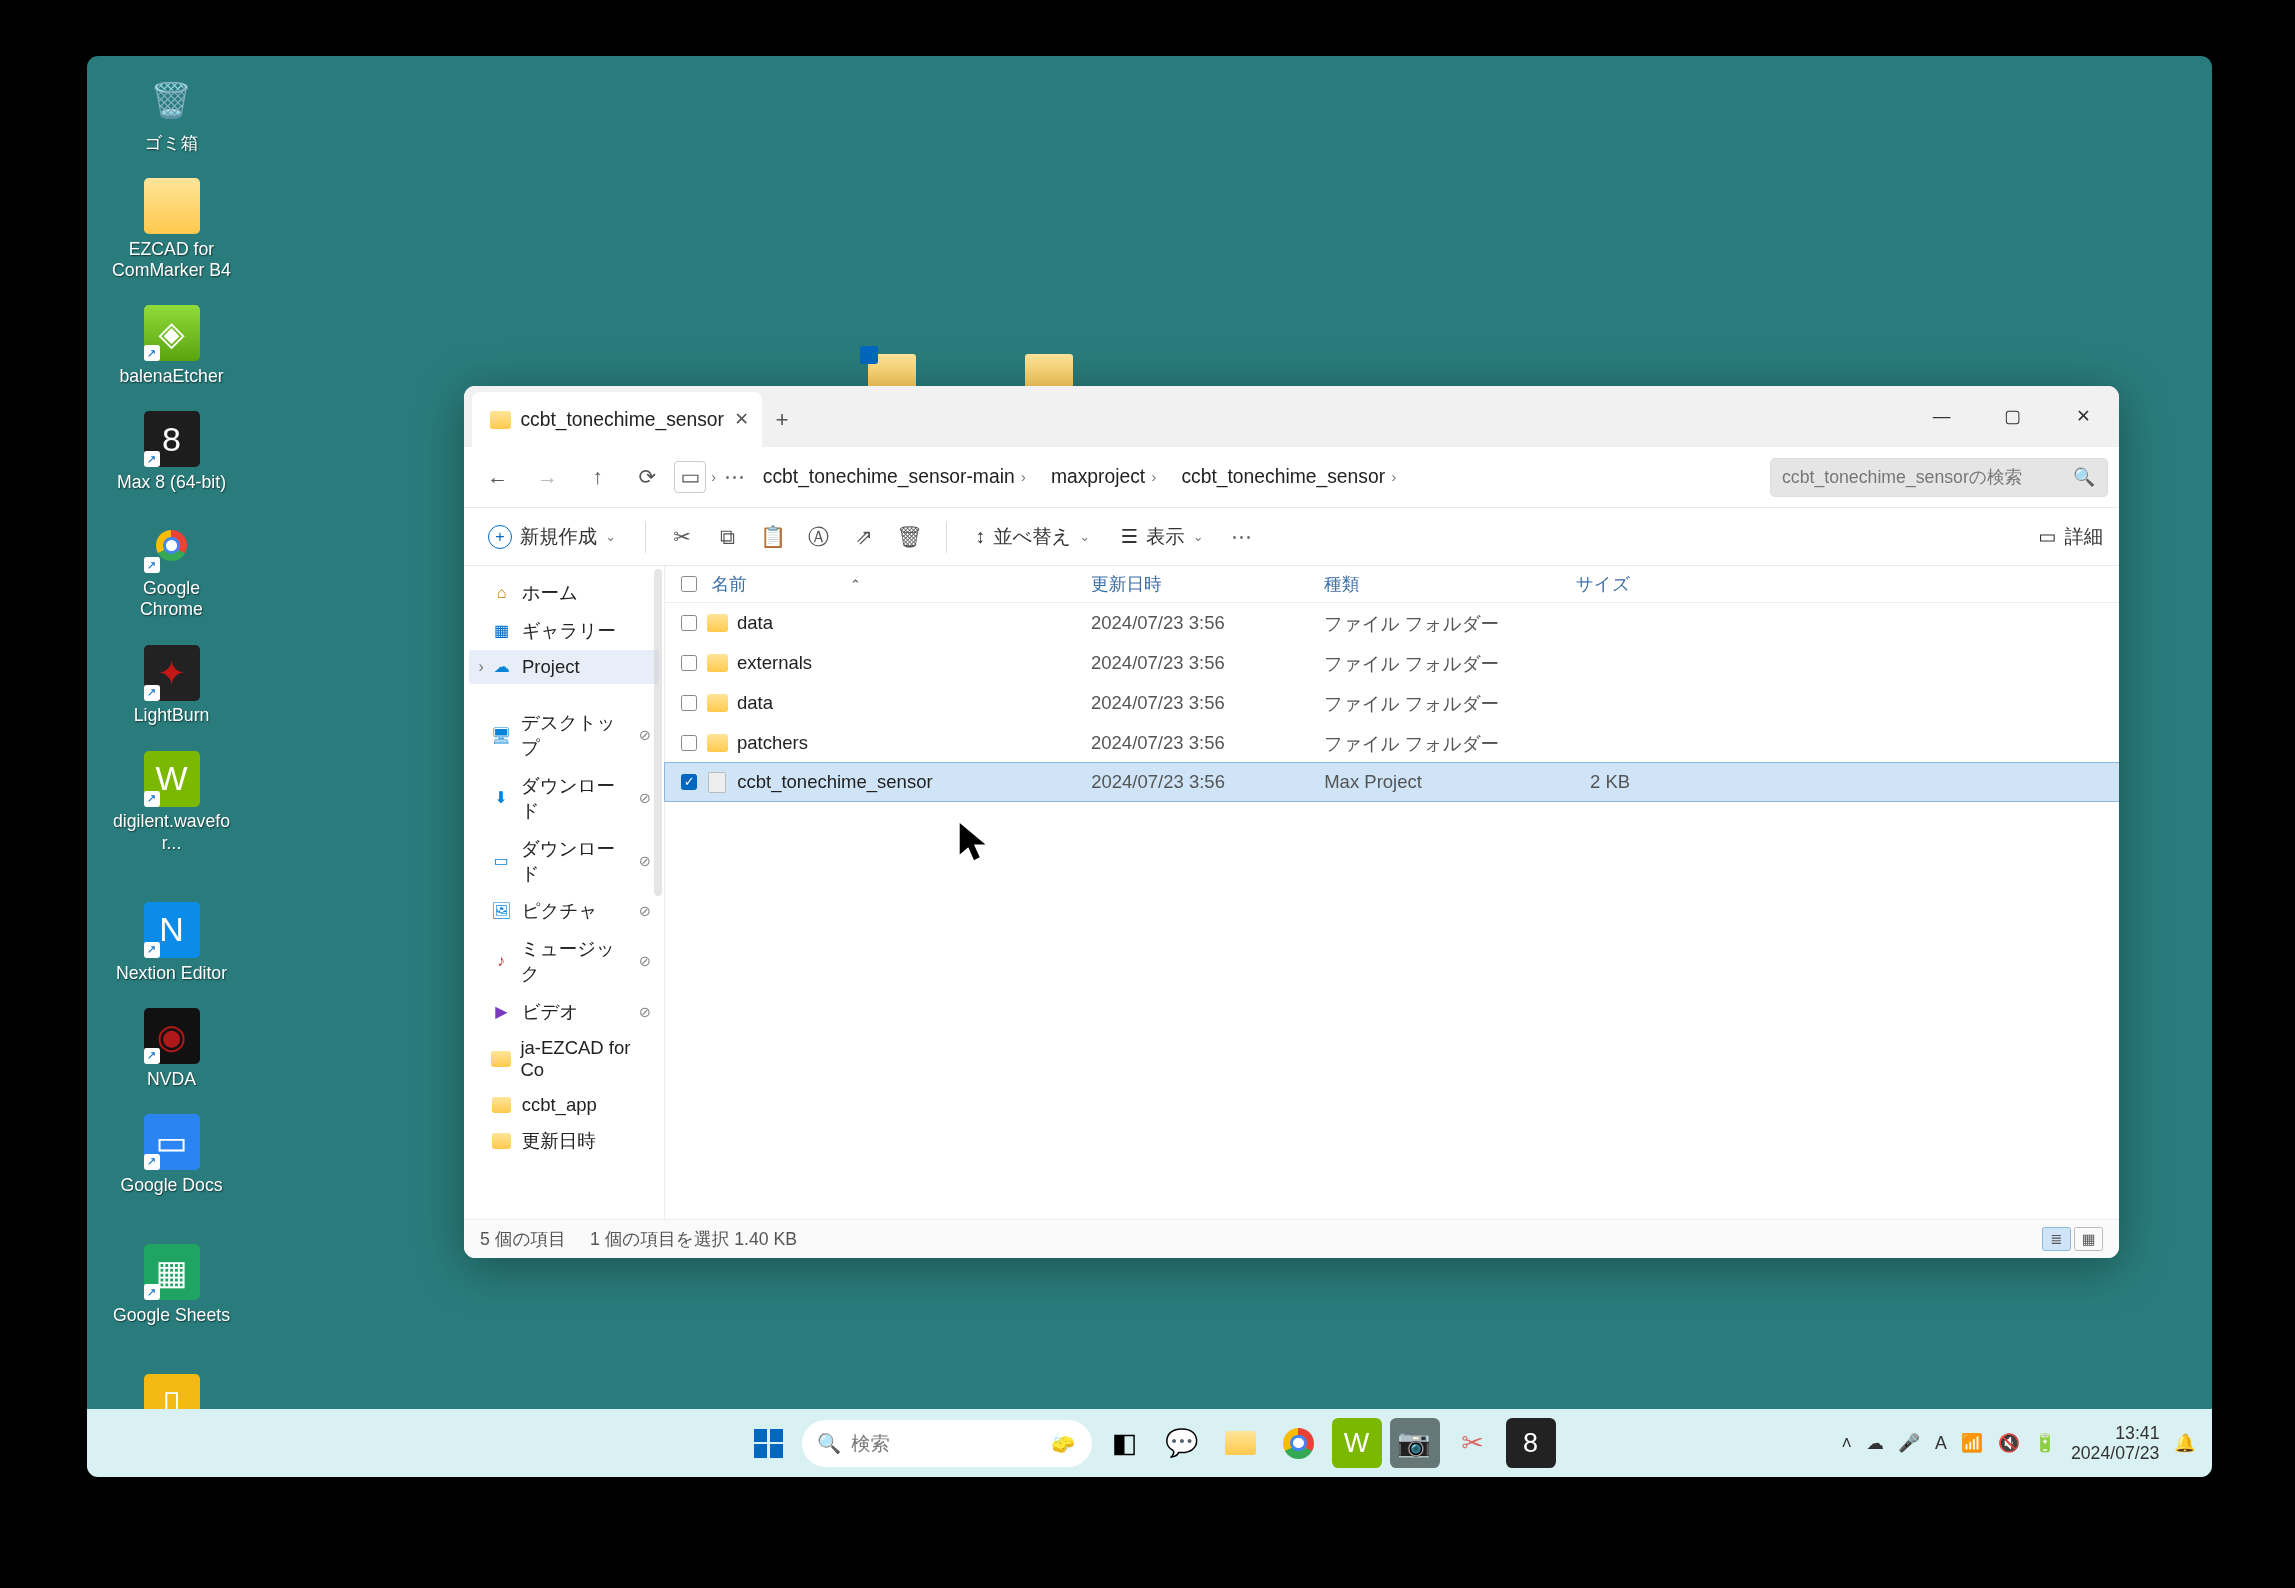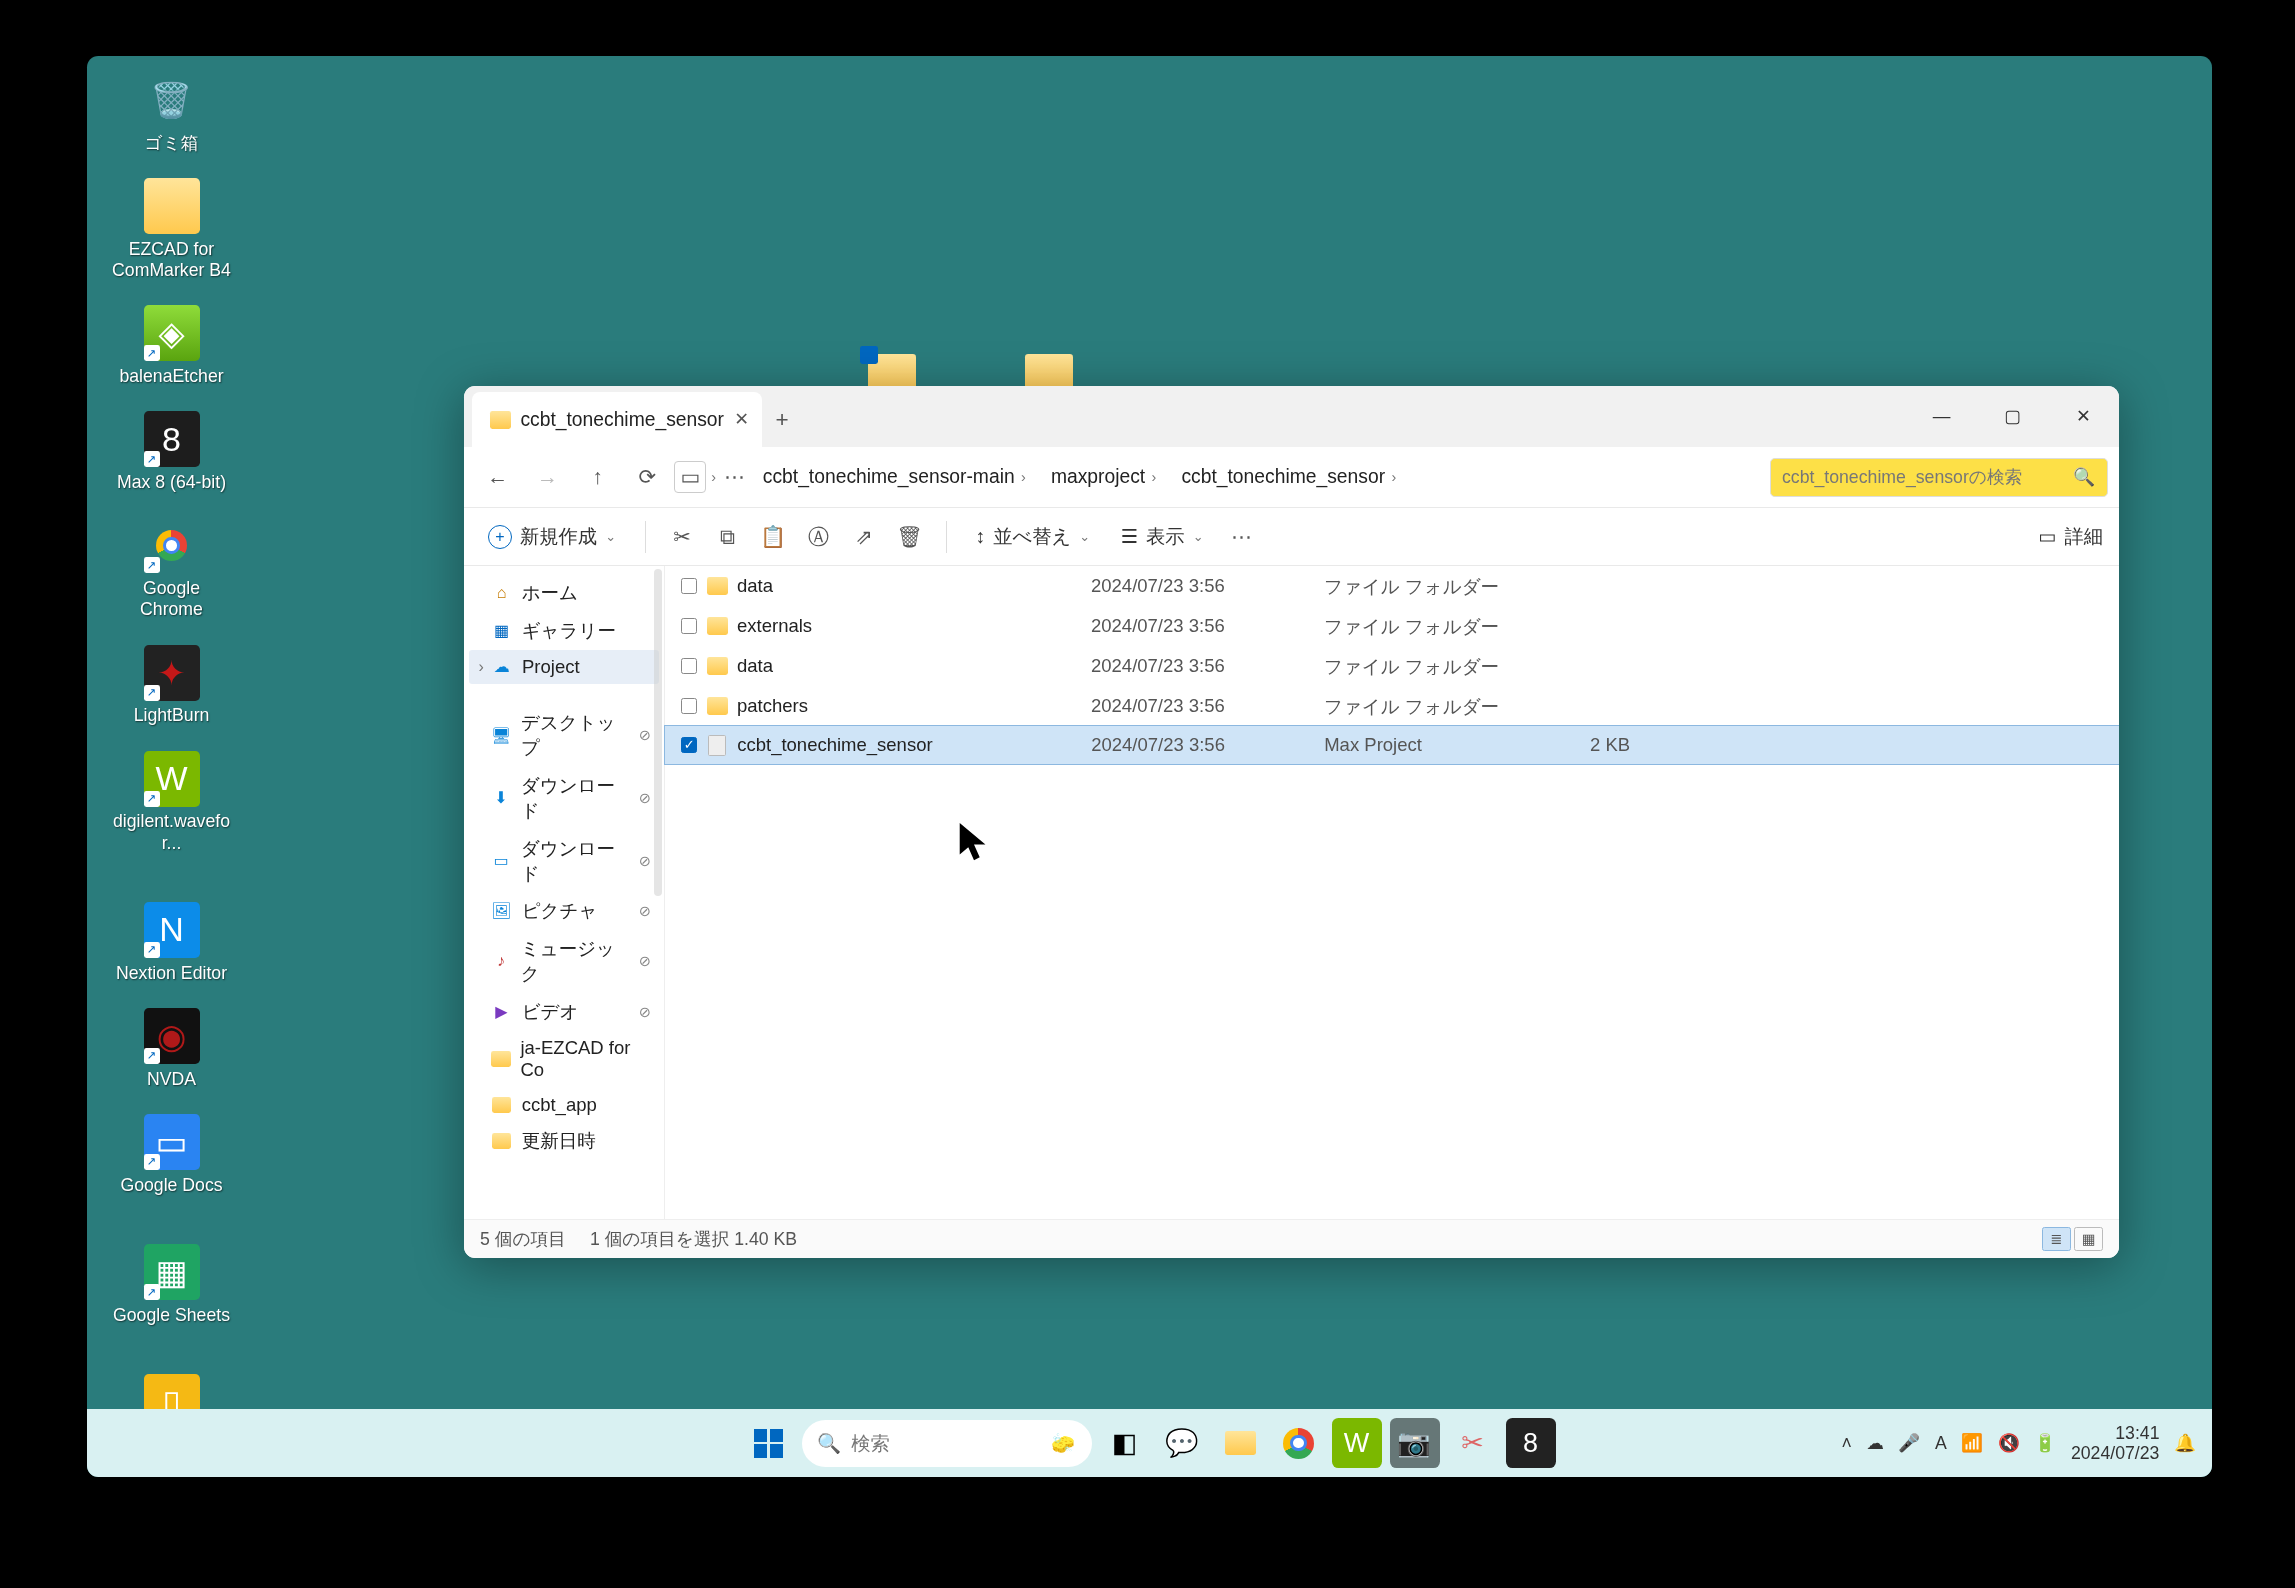--- a/index.html
+++ b/index.html
@@ -54,21 +54,21 @@
 .titlebar-spacer { flex:1; }
 .win-controls { display:flex; }
 .win-btn { width:71px; display:flex; align-items:center; justify-content:center; color:#333; font-size:17.7px;}
 
 .addrbar { height: 61px; background:#fff; display:flex; align-items:center; padding: 0 11.3px; gap:4.8px; border-bottom:0.8px solid #e9e9e9;}
 .nav-btn { width:45px; height:45px; display:flex; align-items:center; justify-content:center; color:#555; font-size:21px; border-radius:4.8px;}
 .nav-btn.disabled { color:#bbb; }
 .crumbs { flex:1; display:flex; align-items:center; gap:25px; padding:0 9.7px; font-size:19.3px; color:#222;}
 .crumb { display:flex; align-items:center; gap:6.4px;}
 .crumb .chev { color:#777; font-size:14.5px;}
-.searchbox { width:338px; height:39px; border:0.8px solid #ddd; border-radius:4.8px; display:flex; align-items:center; padding:0 11.3px; color:#777; font-size:17.7px; gap:8px; background:#fde047;}
+.searchbox { width:338px; height:39px; border:0.8px solid #ddd; border-radius:4.8px; display:flex; align-items:center; padding:0 11.3px; color:#777; font-size:17.7px; gap:8px; background:#e5e5e5;}
 .searchbox .mag { margin-left:auto; }
 
 .toolbar { height:58px; background:#fff; display:flex; align-items:center; padding:0 16px; gap:14.5px; border-bottom:0.8px solid #e9e9e9; font-size:19.3px; color:#333;}
 .tbtn { display:flex; align-items:center; gap:8px; padding:4.8px 8px; border-radius:4.8px;}
 .tbtn .circ { width:24px; height:24px; border:1.6px solid #0067c0; border-radius:50%; display:flex; align-items:center; justify-content:center; color:#0067c0; font-size:16px;}
 .tdiv { width:0.8px; height:32px; background:#ddd; margin:0 6.4px;}
 .tool-icon { width:31px; height:31px; display:flex; align-items:center; justify-content:center; color:#555; font-size:21px;}
 .tool-icon.disabled { color:#ccc; }
 .spacer { flex:1; }
 .details-btn { display:flex; align-items:center; gap:8px; color:#333; font-size:19.3px;}
@@ -355,20 +355,32 @@
               <span class="si-ico">
                 <span class="si-folder"></span>
               </span>
               <span>更新日時</span>
             </div>
         </div>
         <div class="side-scrollbar"></div>
       </div>
 
       <div class="filepane">
+        <div class="col-headers">
+          <div class="col-check">
+              <div class="cb"></div>
+            </div>
+          <div class="col-name">
+              <span>名前</span>
+              <span class="sort">⌃</span>
+            </div>
+          <div class="col-date"><span>更新日時</span></div>
+          <div class="col-type"><span>種類</span></div>
+          <div class="col-size"><span>サイズ</span></div>
+        </div>
         <div class="file-rows" id="file-rows">
             <div class="file-row">
               <div class="fr-check">
                 <div class="cb"></div>
               </div>
               <div class="fr-ico">
                 <div class="fr-folder"></div>
               </div>
               <div class="fr-name">data</div>
               <div class="fr-date">2024/07/23 3:56</div>

